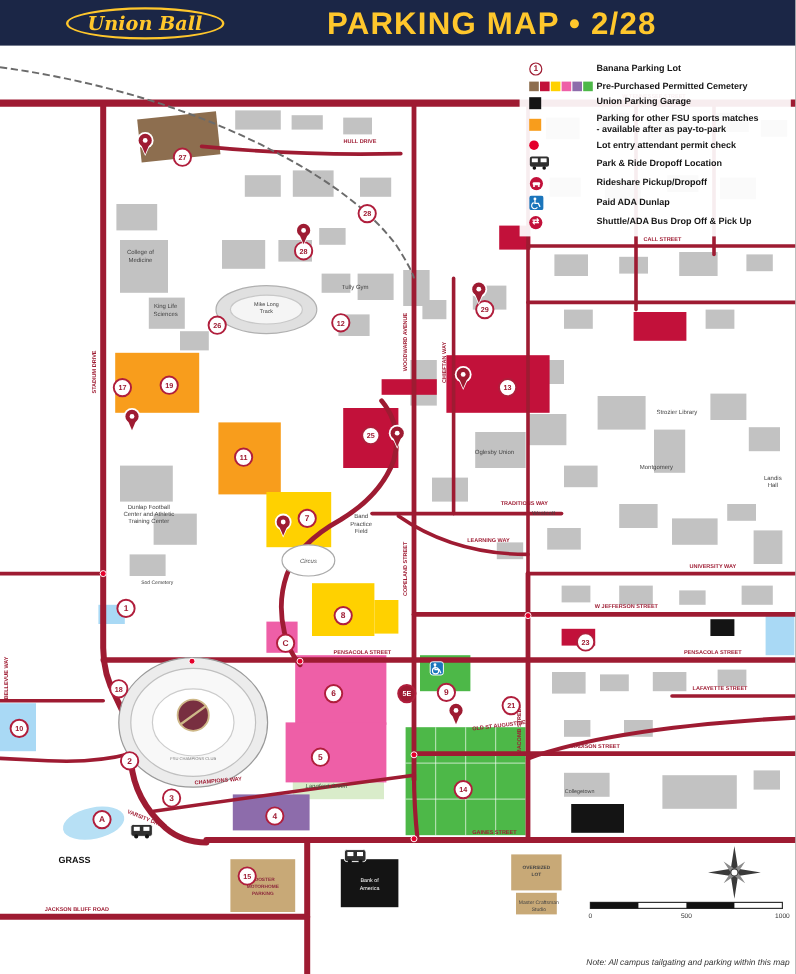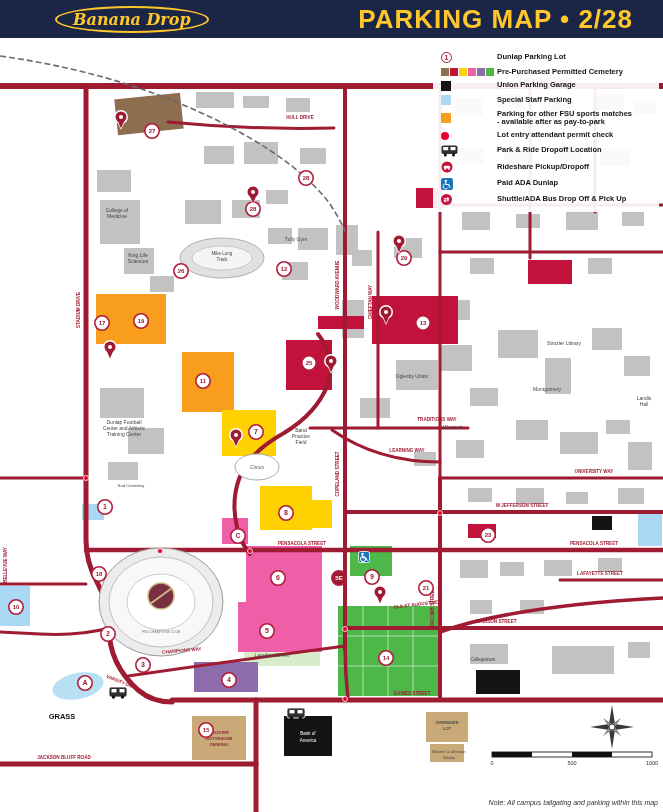--- a/index.html
+++ b/index.html
@@ -2,21 +2,21 @@
 <html><head>
 <meta charset="utf-8">
 <style>
   html,body{margin:0;padding:0;background:#888;}
   *{box-sizing:border-box;}
   #page{position:relative;width:663px;height:812px;background:#ffffff;overflow:hidden;font-family:"Liberation Sans",sans-serif;}
   
   #hdr{position:absolute;left:0;top:0;width:663px;height:38px;background:#1b2646;display:flex;align-items:center;}
   #logo{margin-left:55px;border:2px solid #ffc72c;border-radius:50%;padding:2px 16px;color:#ffc72c;
         font-family:"DejaVu Serif",serif;font-style:italic;font-weight:bold;font-size:16px;white-space:nowrap;}
-  #title{flex:1;text-align:right;color:#ffc72c;font-weight:800;font-size:26px;letter-spacing:1px;padding-right:30px;}
+  #title{flex:1;text-align:center;color:#ffc72c;font-weight:800;font-size:26px;letter-spacing:1px;padding-right:30px;}
   
   #legend{position:absolute;right:4px;top:50px;width:226px;background:rgba(255,255,255,.92);padding:2px 2px;z-index:5;}
   .lrow{display:flex;align-items:center;margin:0 0 4.5px 0;}
   .licon{width:62px;min-width:62px;display:flex;align-items:center;justify-content:flex-start;padding-left:6px;}
   .llabel{font-size:7.5px;font-weight:700;color:#151515;line-height:1.15;}
   .lg-circle{display:inline-flex;align-items:center;justify-content:center;width:11px;height:11px;border:1.5px solid #9e1b32;
              border-radius:50%;color:#9e1b32;font-size:7px;font-weight:bold;background:#fff;}
   .lg-sq{display:inline-block;width:8px;height:8px;margin-right:1px;}
   .lg-sq.big{width:10px;height:10px;}
   .lg-dot{display:inline-block;width:8px;height:8px;border-radius:50%;}
@@ -351,53 +351,47 @@
       <rect x="572" y="752" width="40" height="5" fill="#111111"></rect>
       <text x="492" y="765" text-anchor="middle" font-size="5.5" fill="#333333" font-weight="normal" font-style="normal">0</text>
       <text x="572" y="765" text-anchor="middle" font-size="5.5" fill="#333333" font-weight="normal" font-style="normal">500</text>
       <text x="652" y="765" text-anchor="middle" font-size="5.5" fill="#333333" font-weight="normal" font-style="normal">1000</text>
       <polygon points="612,705 615,724 634,727 615,730 612,749 609,730 590,727 609,724" fill="#3a3a3a"></polygon>
       <polygon points="621,718 615,727 621,736 612,730 603,736 609,727 603,718 612,724" fill="#8a8a8a"></polygon>
       <circle cx="612" cy="727" r="3" fill="#ffffff" stroke="#3a3a3a" stroke-width="1"></circle>
     </svg>
 
   <div id="hdr">
-    <div id="logo">Banana Drop</div>
+    <div id="logo">Union Ball</div>
     <div id="title">PARKING MAP • 2/28</div>
   </div>
 
   <div id="legend">
       <div class="lrow">
         <span class="licon">
           <span class="lg-circle">1</span>
         </span>
-        <span class="llabel">Dunlap Parking Lot</span>
+        <span class="llabel">Banana Parking Lot</span>
       </div>
       <div class="lrow">
         <span class="licon">
           <span class="lg-sq" style="background:#8d6e4f"></span>
           <span class="lg-sq" style="background:#c2113a"></span>
           <span class="lg-sq" style="background:#ffd100"></span>
           <span class="lg-sq" style="background:#ee5fa7"></span>
           <span class="lg-sq" style="background:#8d6cab"></span>
           <span class="lg-sq" style="background:#4db848"></span>
         </span>
         <span class="llabel">Pre-Purchased Permitted Cemetery</span>
       </div>
       <div class="lrow">
         <span class="licon">
           <span class="lg-sq big" style="background:#141414"></span>
         </span>
         <span class="llabel">Union Parking Garage</span>
-      </div>
-      <div class="lrow">
-        <span class="licon">
-          <span class="lg-sq big" style="background:#a9d9f5"></span>
-        </span>
-        <span class="llabel">Special Staff Parking</span>
       </div>
       <div class="lrow">
         <span class="licon">
           <span class="lg-sq big" style="background:#f89d1c"></span>
         </span>
         <span class="llabel">Parking for other FSU sports matches<div>- available after as pay-to-park</div></span>
       </div>
       <div class="lrow">
         <span class="licon">
           <span class="lg-dot" style="background:#e4002b"></span>

